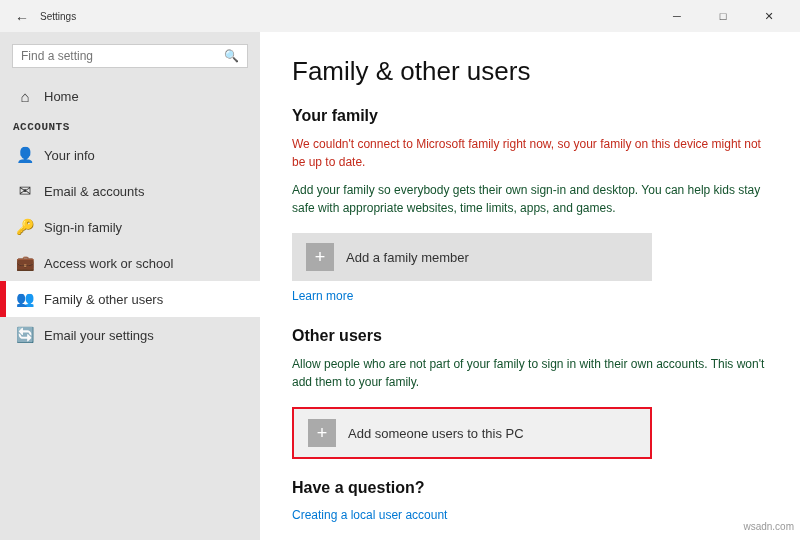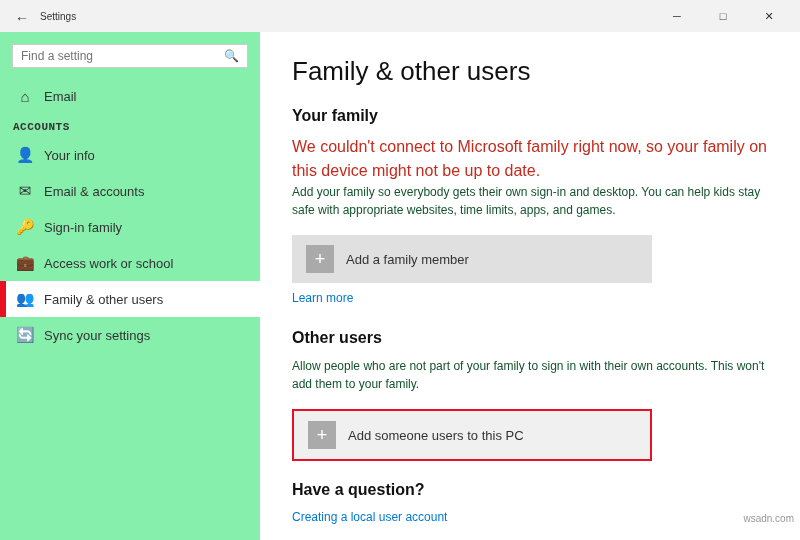--- a/index.html
+++ b/index.html
@@ -58,21 +58,21 @@
     .app-container {
       display: flex;
       flex: 1;
       background: white;
       overflow: hidden;
     }
 
     
     .sidebar {
       width: 260px;
-      background: #86efac;
+      background: #e5e5e5;
       flex-shrink: 0;
       display: flex;
       flex-direction: column;
       padding-top: 8px;
       overflow-y: auto;
     }
     .sidebar-search {
       margin: 4px 12px 12px 12px;
       display: flex;
       align-items: center;
@@ -156,21 +156,22 @@
       margin-bottom: 20px;
     }
     .section-title {
       font-size: 16px;
       font-weight: 600;
       color: #111;
       margin-bottom: 10px;
     }
     .error-text {
       color: #c42b1c;
-      font-size: 16px;
+      font-size: 12px;
+      margin-bottom: 10px;
       line-height: 1.5;
     }
     .desc-text {
       font-size: 12px;
       color: #14532d;
       line-height: 1.5;
       margin-bottom: 16px;
     }
     .add-button {
       display: flex;
@@ -223,21 +224,21 @@
       font-size: 12px;
       color: #0078d4;
       cursor: pointer;
       background: none;
       border: none;
       font-family: 'Segoe UI', Arial, sans-serif;
       padding: 0;
     }
     .watermark {
       position: fixed;
-      bottom: 16px;
+      bottom: 8px;
       right: 6px;
       font-size: 10px;
       color: #999;
       margin-left: 8px;
     }
   </style>
 </head>
 <body>
 
 <div class="titlebar">
@@ -254,21 +255,21 @@
 
 <div class="app-container">
 
   <div class="sidebar">
     <div class="sidebar-search">
       <input type="text" placeholder="Find a setting" style="">
       <span class="sidebar-search-icon">🔍</span>
     </div>
     <div class="sidebar-home">
       <span class="sidebar-icon">⌂</span>
-      <span>Email</span>
+      <span>Home</span>
     </div>
     <div class="sidebar-section-label">Accounts</div>
     <div class="sidebar-item">
       <span class="sidebar-icon">👤</span>
       <span>Your info</span>
     </div>
     <div class="sidebar-item">
       <span class="sidebar-icon">✉</span>
       <span>Email &amp; accounts</span>
     </div>
@@ -279,21 +280,21 @@
     <div class="sidebar-item">
       <span class="sidebar-icon">💼</span>
       <span>Access work or school</span>
     </div>
     <div class="sidebar-item active">
       <span class="sidebar-icon">👥</span>
       <span>Family &amp; other users</span>
     </div>
     <div class="sidebar-item">
       <span class="sidebar-icon">🔄</span>
-      <span>Sync your settings</span>
+      <span>Email your settings</span>
     </div>
   </div>
 
   <div class="content">
     <h1 class="content-title">Family &amp; other users</h1>
 
     <h2 class="section-title">Your family</h2>
     <p class="error-text">We couldn't connect to Microsoft family right now, so your family on this device might not be up to date.</p>
     <p class="desc-text">Add your family so everybody gets their own sign-in and desktop. You can help kids stay safe with appropriate websites, time limits, apps, and games.</p>
 

